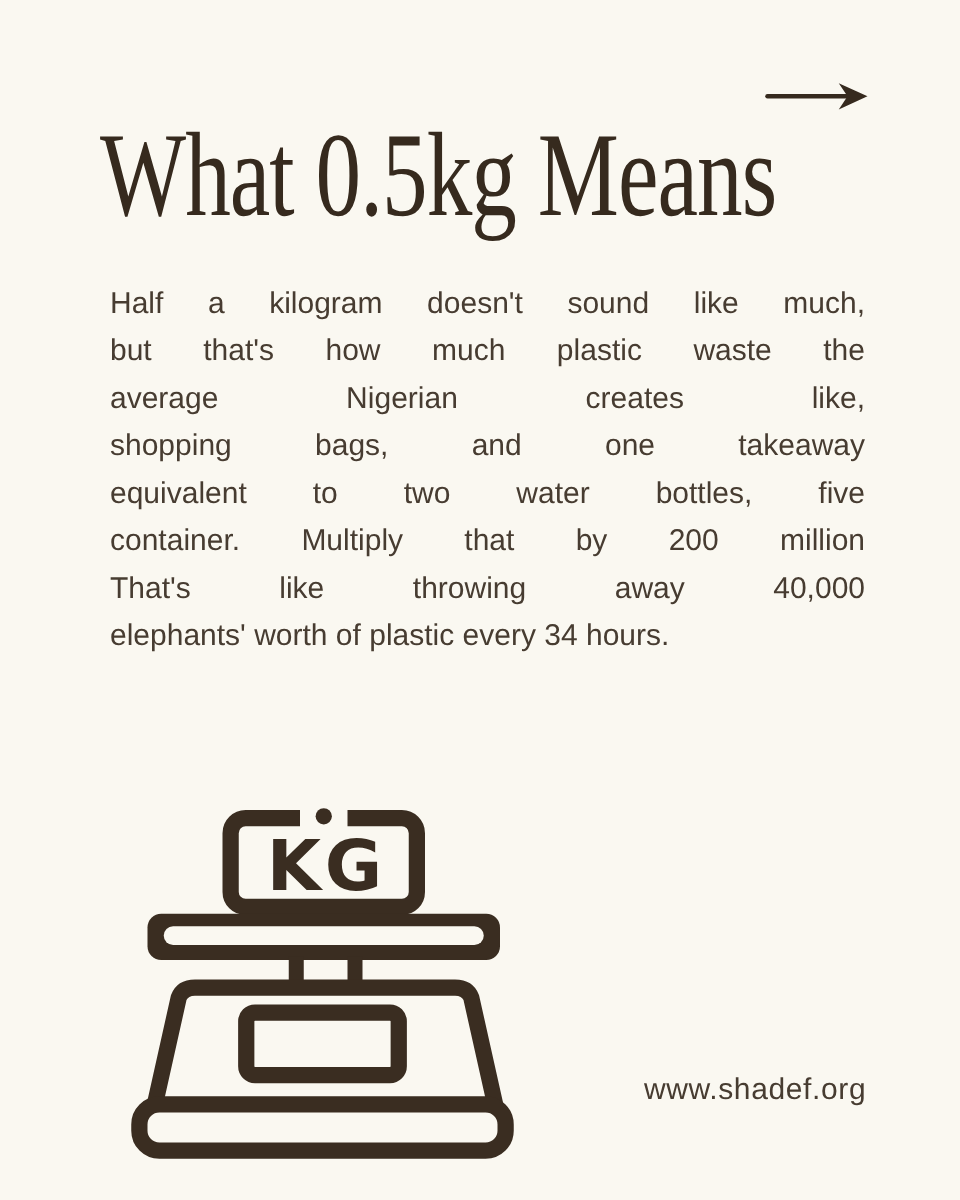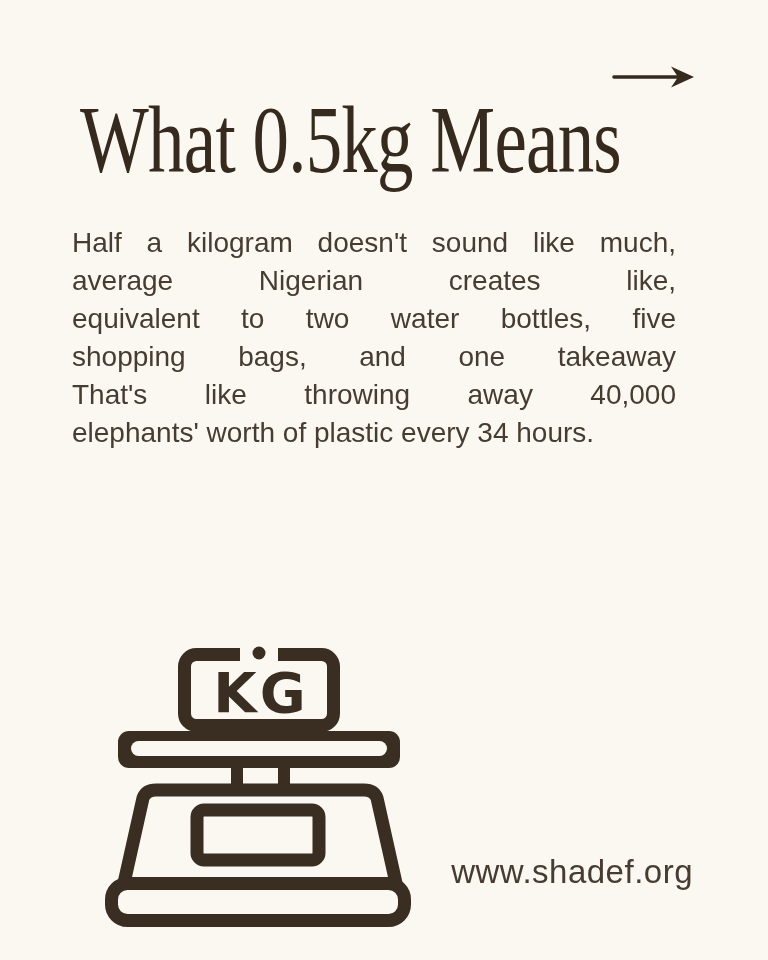--- a/index.html
+++ b/index.html
@@ -18,62 +18,64 @@
     font-family:"Liberation Serif", "DejaVu Serif", serif;
     font-weight:400;
     font-size:96px; line-height:104px;
     color:var(--ink, #362A1E);
     white-space:nowrap;
     transform:scaleX(0.76);
     transform-origin:left top;
     letter-spacing:-1px;
   }
   .body-text {
-    position:absolute; left:72px; top:224px; width:604px;
-    font-size:28px; line-height:38px;
+    position:absolute; left:88px; top:224px; width:604px;
+    font-size:24px; line-height:38px;
     color:var(--body-ink, #473C31);
   }
   .body-line {
     text-align:justify;
     text-align-last:justify;
   }
   .body-line:last-child { text-align-last:left; }
   .scale-svg { position:absolute; left:100px; top:640px; }
   .scale-kg-label {
     font-family:"DejaVu Sans", sans-serif;
     font-weight:bold;
     font-size:56px;
     letter-spacing:3px;
   }
   .website {
     position:absolute; right:75px; top:856px;
-    font-size:33px; line-height:32px;
+    font-size:24px; line-height:32px;
     color:var(--body-ink, #473C31);
     letter-spacing:0.5px;
   }
 </style>
 </head>
 <body>
 
 <div class="page">
 
   <svg class="arrow-svg" width="96" height="32" viewBox="0 0 96 32">
     <g stroke="#362A1E" fill="none" stroke-linecap="round">
       <line x1="4" y1="16" x2="76" y2="16" stroke-width="3.6"></line>
     </g>
     <path d="M 84 16 L 61 5.5 L 68 16 L 61 26.5 Z" fill="#362A1E"></path>
   </svg>
 
   <h1 class="page-title">What 0.5kg Means</h1>
 
   <div class="body-text">
       <div class="body-line">Half a kilogram doesn't sound like much,</div>
+      <div class="body-line">but that's how much plastic waste the</div>
       <div class="body-line">average Nigerian creates like,</div>
+      <div class="body-line">shopping bags, and one takeaway</div>
       <div class="body-line">equivalent to two water bottles, five</div>
-      <div class="body-line">shopping bags, and one takeaway</div>
+      <div class="body-line">container. Multiply that by 200 million</div>
       <div class="body-line">That's like throwing away 40,000</div>
       <div class="body-line">elephants' worth of plastic every 34 hours.</div>
     </div>
 
   <svg class="scale-svg" width="312" height="292" viewBox="0 0 312 292">
     <g stroke="#3A2D21" fill="none" stroke-width="13" stroke-linecap="round" stroke-linejoin="round">
 
       <rect x="84.5" y="14.5" width="149" height="71" rx="12"></rect>
     </g>
 

